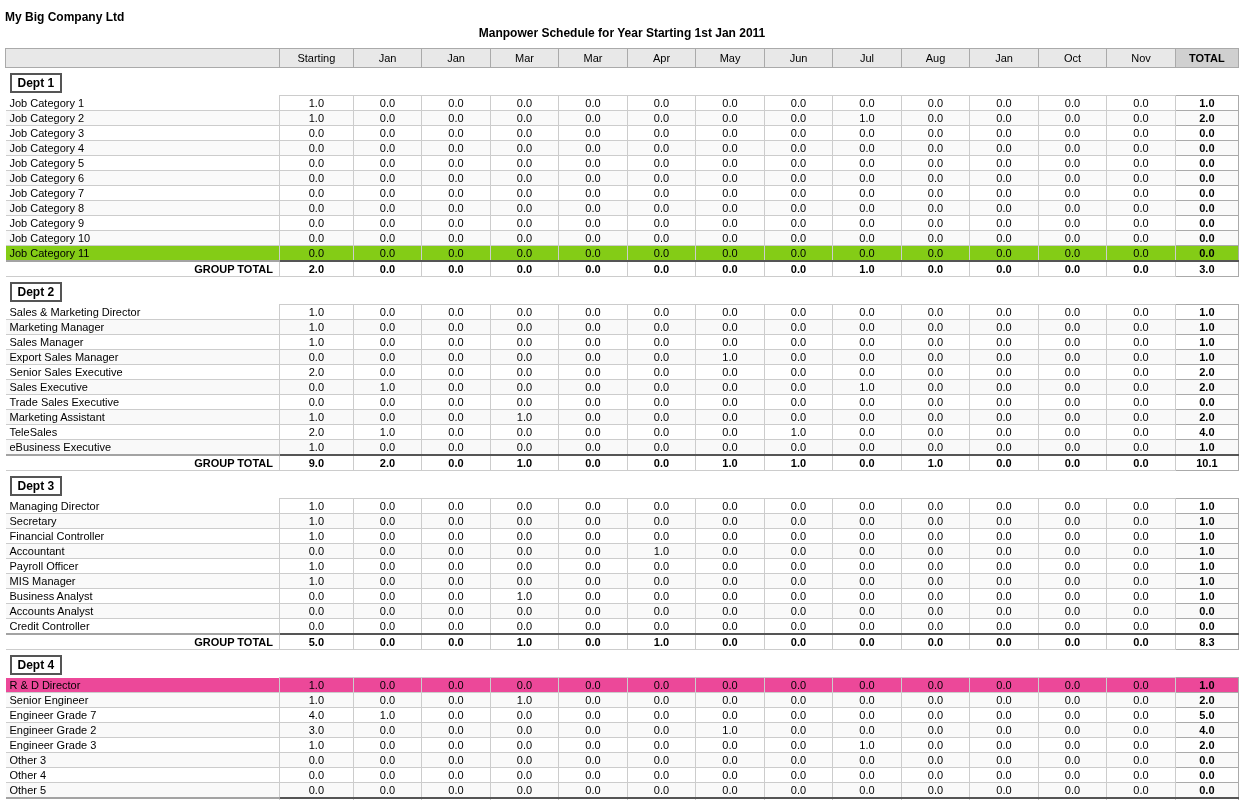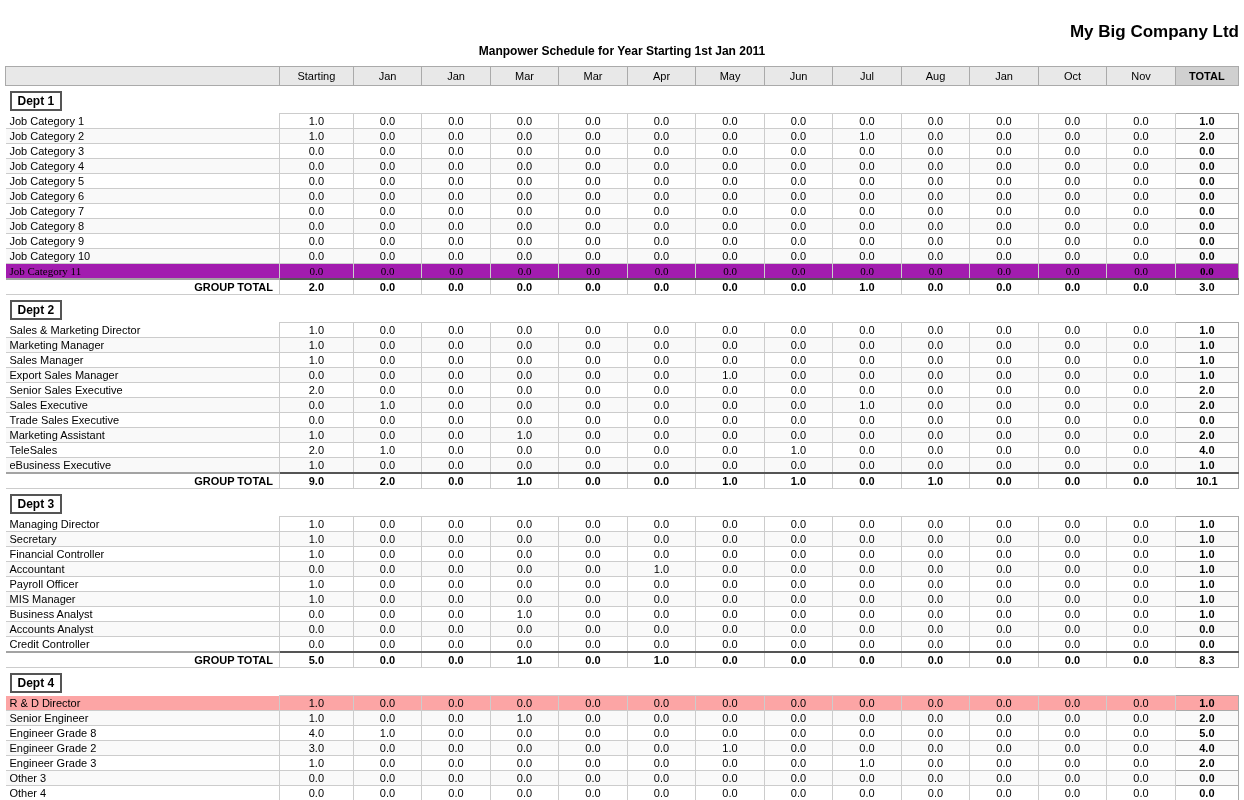--- a/index.html
+++ b/index.html
@@ -9,25 +9,24 @@
       background: #fff;
       color: #000;
       width: 1244px;
       min-height: 800px;
       overflow-x: auto;
     }
     .page-container {
       padding: 10px 5px;
     }
     .page-title {
-      text-align: right;
-      font-size: 17px;
+      text-align: left;
+      font-size: 12px;
       font-weight: bold;
       margin-bottom: 2px;
-      margin-top: 12px;
     }
     .page-subtitle {
       text-align: center;
       font-size: 12px;
       font-weight: bold;
       margin-bottom: 8px;
     }
     table {
       border-collapse: collapse;
       width: 100%;
@@ -282,21 +281,21 @@
           <td class="num-col">0.0</td>
           <td class="num-col">0.0</td>
           <td class="num-col">0.0</td>
           <td class="num-col">0.0</td>
           <td class="num-col">0.0</td>
           <td class="num-col">0.0</td>
           <td class="num-col">0.0</td>
           <td class="num-col">0.0</td>
           <td class="total-col" style="font-weight: bold;">0.0</td>
         </tr>
-        <tr style="background: #a21caf; font-family: Liberation Serif, serif;">
+        <tr style="background: #84cc16;">
           <td class="label-col">Job Category 11</td>
           <td class="num-col">0.0</td>
           <td class="num-col">0.0</td>
           <td class="num-col">0.0</td>
           <td class="num-col">0.0</td>
           <td class="num-col">0.0</td>
           <td class="num-col">0.0</td>
           <td class="num-col">0.0</td>
           <td class="num-col">0.0</td>
           <td class="num-col">0.0</td>
@@ -682,21 +681,21 @@
           <td style="text-align: center; font-weight: bold; border-top: 2px solid rgb(85, 85, 85);">0.0</td>
           <td style="text-align: center; font-weight: bold; border-top: 2px solid rgb(85, 85, 85);">0.0</td>
           <td style="text-align: center; font-weight: bold; border-top: 2px solid rgb(85, 85, 85);">0.0</td>
           <td style="text-align: center; font-weight: bold; border-top: 2px solid rgb(85, 85, 85);">0.0</td>
           <td style="text-align: center; font-weight: bold; border-top: 2px solid rgb(85, 85, 85);">0.0</td>
           <td class="total-col" style="text-align: center; font-weight: bold; border-top: 2px solid rgb(85, 85, 85);">8.3</td>
         </tr>
         <tr class="dept-header">
           <td colspan="15"><span class="dept-box-inner">Dept 4</span></td>
         </tr>
-        <tr style="background: #fca5a5;">
+        <tr style="background: #ec4899;">
           <td class="label-col">R &amp; D Director</td>
           <td class="num-col">1.0</td>
           <td class="num-col">0.0</td>
           <td class="num-col">0.0</td>
           <td class="num-col">0.0</td>
           <td class="num-col">0.0</td>
           <td class="num-col">0.0</td>
           <td class="num-col">0.0</td>
           <td class="num-col">0.0</td>
           <td class="num-col">0.0</td>
@@ -717,21 +716,21 @@
           <td class="num-col">0.0</td>
           <td class="num-col">0.0</td>
           <td class="num-col">0.0</td>
           <td class="num-col">0.0</td>
           <td class="num-col">0.0</td>
           <td class="num-col">0.0</td>
           <td class="num-col">0.0</td>
           <td class="total-col" style="font-weight: bold;">2.0</td>
         </tr>
         <tr style="background: rgb(255, 255, 255);">
-          <td class="label-col">Engineer Grade 8</td>
+          <td class="label-col">Engineer Grade 7</td>
           <td class="num-col">4.0</td>
           <td class="num-col">1.0</td>
           <td class="num-col">0.0</td>
           <td class="num-col">0.0</td>
           <td class="num-col">0.0</td>
           <td class="num-col">0.0</td>
           <td class="num-col">0.0</td>
           <td class="num-col">0.0</td>
           <td class="num-col">0.0</td>
           <td class="num-col">0.0</td>

